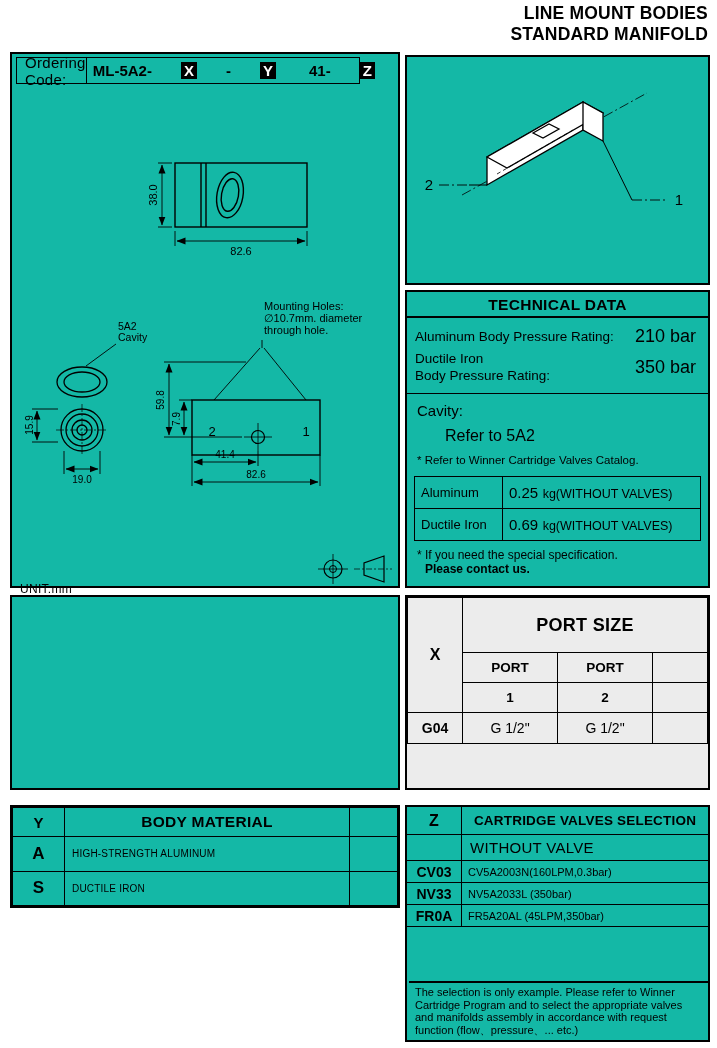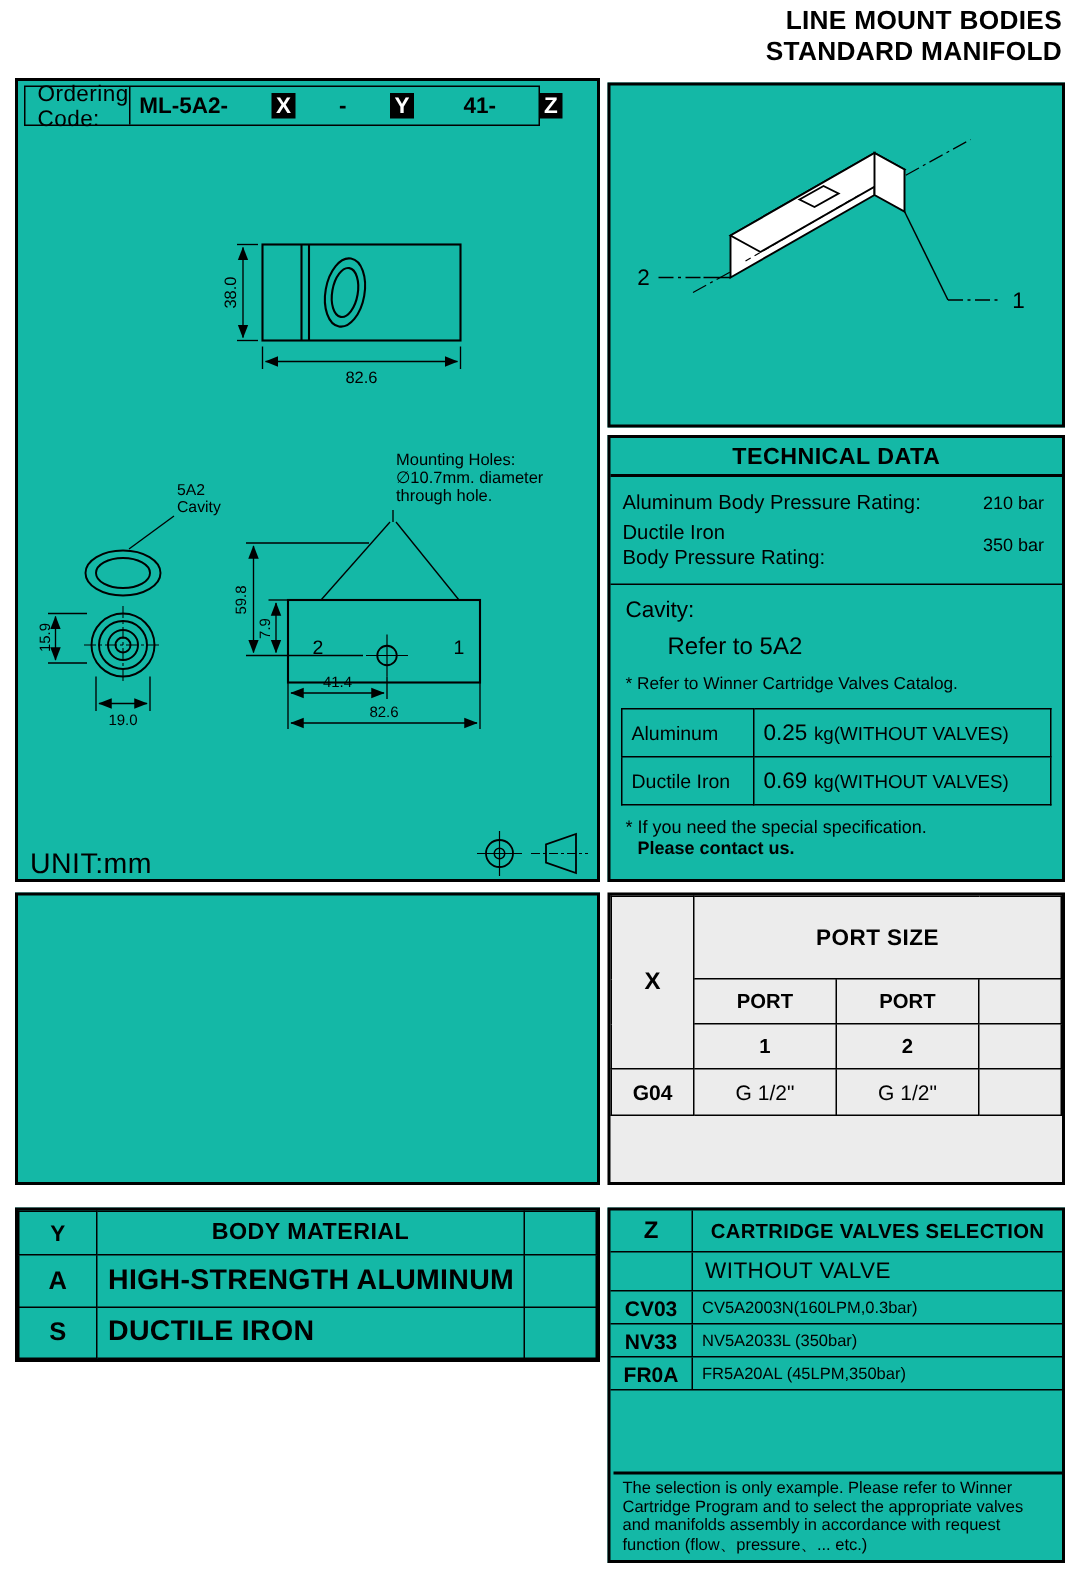--- a/index.html
+++ b/index.html
@@ -17,57 +17,57 @@
   #ymat-box  { left:10px;  top:805px; width:390px; height:103px; }
   #zbox      { left:405px; top:805px; width:305px; height:237px; }
 
   
   .ordering { position:absolute; left:4px; top:3px; width:344px; height:27px; border:1.5px solid #000; display:flex; align-items:stretch; }
   .olabel { width:150px; display:flex; align-items:center; padding-left:8px; font-size:15px; letter-spacing:.3px; }
   .ocode  { flex:1; display:flex; align-items:center; border-left:1.5px solid #000; padding-left:6px; font-weight:bold; font-size:15px; white-space:pre;gap:28px; }
   .inv { background:#000; color:#fff; padding:0 3px; margin:0 1px; font-weight:bold; }
   .seg-mid { margin-left:4px; }
 
-  .unit { position:absolute; left:8px; top:512px; font-size:19px; letter-spacing:.3px; }
+  .unit { position:absolute; left:8px; top:528px; font-size:12px; letter-spacing:.3px; }
 
   
   .panel-header { height:26px; border-bottom:2px solid #000; font-weight:bold; font-size:15.5px; text-align:center; padding-top:4px; letter-spacing:.3px; }
   .ratings { padding:5px 8px 6px 8px; border-bottom:1.5px solid #000; }
   .rating-row { display:flex; justify-content:space-between; align-items:center; margin:3px 0; }
   .rlabel { font-size:13.5px; line-height:17px; }
-  .rvalue { font-size:12px; padding-right:4px; }
+  .rvalue { font-size:18px; padding-right:4px; }
   .cavity-sec { padding:8px 8px 4px 10px; }
   .cavity-label { font-size:15px; }
   .cavity-value { font-size:16px; margin:8px 0 0 28px; }
   .cavity-note { font-size:11.5px; margin-top:9px; }
   table.weights { border-collapse:collapse; width:calc(100% - 14px); margin:6px 7px 0 7px; }
   table.weights td { border:1.5px solid #000; height:32px; padding:2px 6px; }
   td.wmat { width:88px; font-size:13px; }
   .wnum { font-size:15px; }
   .wunit { font-size:12.5px; }
   .tech-foot { margin:7px 0 0 10px; font-size:12px; line-height:14px; }
   .tech-foot .indent { padding-left:8px;font-weight:bold; }
 
   
   table.ptable { border-collapse:collapse; width:100%; }
   table.ptable td { border:1.5px solid #000; text-align:center; }
   td.px     { width:55px; font-weight:bold; font-size:16px; }
-  td.ptitle { height:55px; font-weight:bold; font-size:15px; letter-spacing:.3px; }
+  td.ptitle { height:55px; font-weight:bold; font-size:18px; letter-spacing:.3px; }
   td.phead  { width:95px; height:30px; font-weight:bold; font-size:13.5px; }
   td.pcode  { height:31px; font-weight:bold; font-size:14px; }
   td.pval   { font-size:14px; }
   td.pempty {}
 
   
   table.ytable { border-collapse:collapse; width:100%; height:100%; }
   table.ytable td { border:1.5px solid #000; }
   td.ycode  { width:52px; text-align:center; font-weight:bold; font-size:15px; }
   td.ycode.big { font-size:17px; }
   td.ytitle { width:285px; text-align:center; font-weight:bold; font-size:15.5px; letter-spacing:.3px; }
-  td.ylabel { font-weight:bold; font-size:19px; padding-left:7px; letter-spacing:.2px; }
+  td.ylabel { font-weight:normal; font-size:10px; padding-left:7px; letter-spacing:.2px; }
   tr.yhead td { height:29px; }
   td.yempty {}
 
   
   .zrow { display:flex; align-items:stretch; border-bottom:1.5px solid #000; }
   .zcell { display:flex; align-items:center; }
   .zcode { width:55px; justify-content:center; border-right:1.5px solid #000; font-weight:bold; font-size:14px; }
   .zhead .zcode { font-size:16px; }
   .ztitle { flex:1; justify-content:center; font-weight:bold; font-size:13.5px; letter-spacing:.2px; }
   .zhead { height:28px; }

